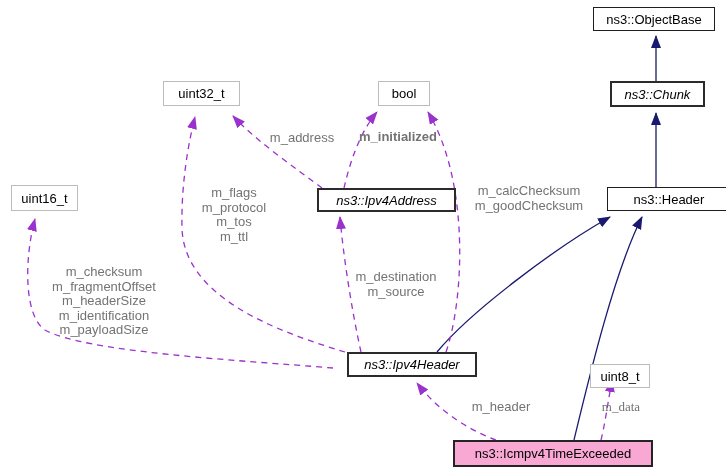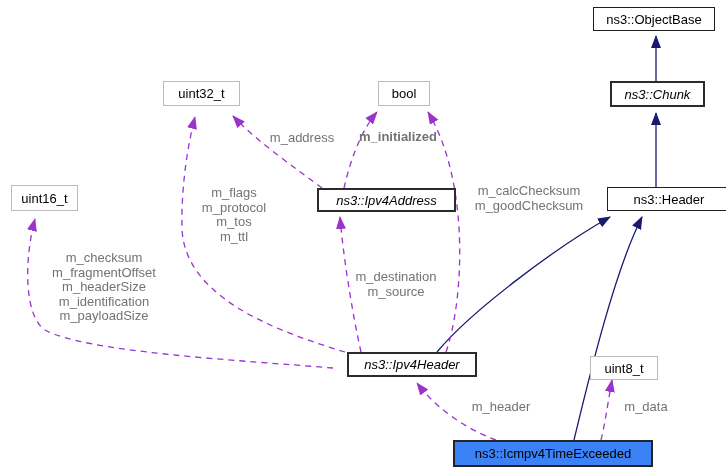--- a/index.html
+++ b/index.html
@@ -16,21 +16,21 @@
     box-sizing:border-box;
     display:flex;align-items:center;justify-content:center;
     background:#ffffff;
     border:1px solid #1f1f1f;
     font-size:13px;color:#000;
     white-space:nowrap;
     z-index:2;
   }
   .node.bold{border-width:2px;border-color:#2b2b2b;font-style:italic;}
   .node.plain{border-color:#bcbcbc;}
-  .node.current{background:#3b82f6;border-width:2px;border-color:#242424;}
+  .node.current{background:#f9a8d4;border-width:2px;border-color:#242424;}
   .edge-label{
     position:absolute;
     transform:translateX(-50%);
     text-align:center;
     font-size:13px;color:#737373;
     line-height:14.5px;
     white-space:pre-line;
     z-index:1;
   }
 </style>
@@ -73,42 +73,42 @@
   <div class="node plain" style="left:163px;top:81px;width:77px;height:25px;">uint32_t</div>
 
   <div class="node plain" style="left:378px;top:81px;width:52px;height:25px;">bool</div>
 
   <div class="node plain" style="left:11px;top:185px;width:67px;height:26px;">uint16_t</div>
 
   <div class="node bold" style="left:273px;top:188px;width:139px;height:24px;margin-left:44px;">ns3::Ipv4Address</div>
 
   <div class="node bold" style="left:333px;top:352px;width:130px;height:25px;margin-left:14px;">ns3::Ipv4Header</div>
 
-  <div class="node plain" style="left:590px;top:356px;width:68px;height:24px;">uint8_t</div>
+  <div class="node plain" style="left:590px;top:364px;width:60px;height:24px;">uint8_t</div>
 
   <div class="node current" style="left:453px;top:440px;width:200px;height:27px;">ns3::Icmpv4TimeExceeded</div>
 
   <div class="edge-label" style="left:302px;top:131px;">m_address</div>
 
   <div class="edge-label" style="left:398px;top:130px;font-weight:bold;">m_initialized</div>
 
   <div class="edge-label" style="left:234px;top:166px;margin-top:20px;">m_flags
 m_protocol
 m_tos
 m_ttl</div>
 
   <div class="edge-label" style="left:529px;top:184px;">m_calcChecksum
 m_goodChecksum</div>
 
-  <div class="edge-label" style="left:104px;top:251px;">m_checksum
+  <div class="edge-label" style="left:104px;top:265px;">m_checksum
 m_fragmentOffset
 m_headerSize
 m_identification
 m_payloadSize</div>
 
   <div class="edge-label" style="left:396px;top:270px;">m_destination
 m_source</div>
 
   <div class="edge-label" style="left:501px;top:400px;">m_header</div>
 
-  <div class="edge-label" style="left:646px;top:400px;">m_data</div>
+  <div class="edge-label" style="left:621px;top:400px;font-family:Liberation Serif, serif;">m_data</div>
 
 </div>
 
 </body></html>

